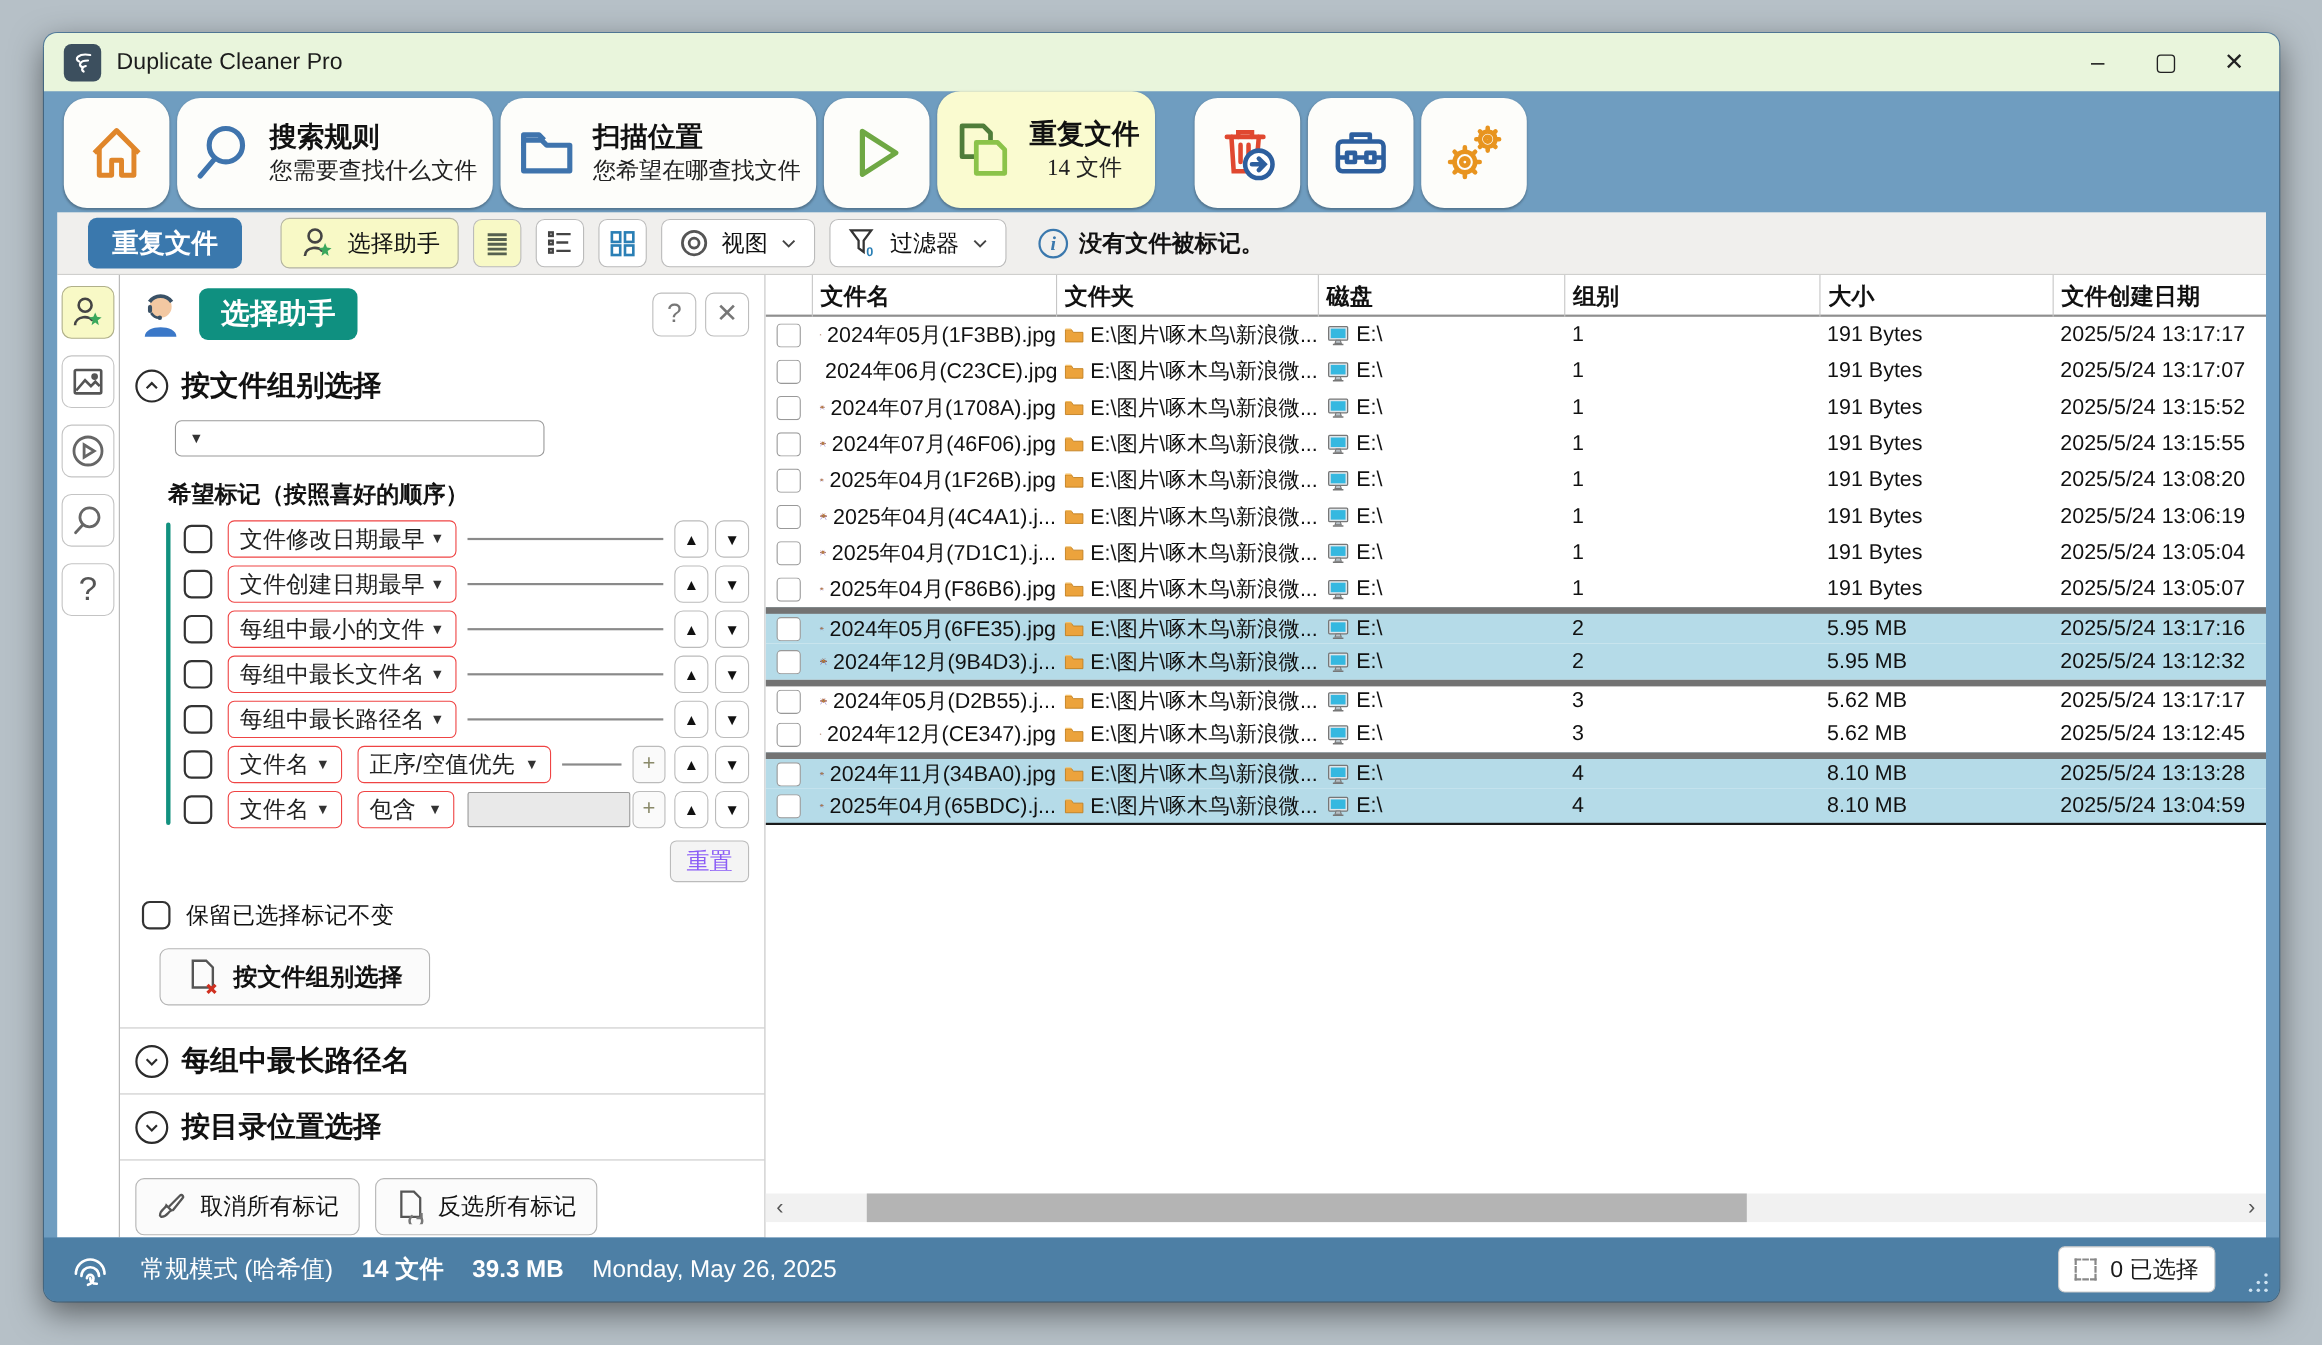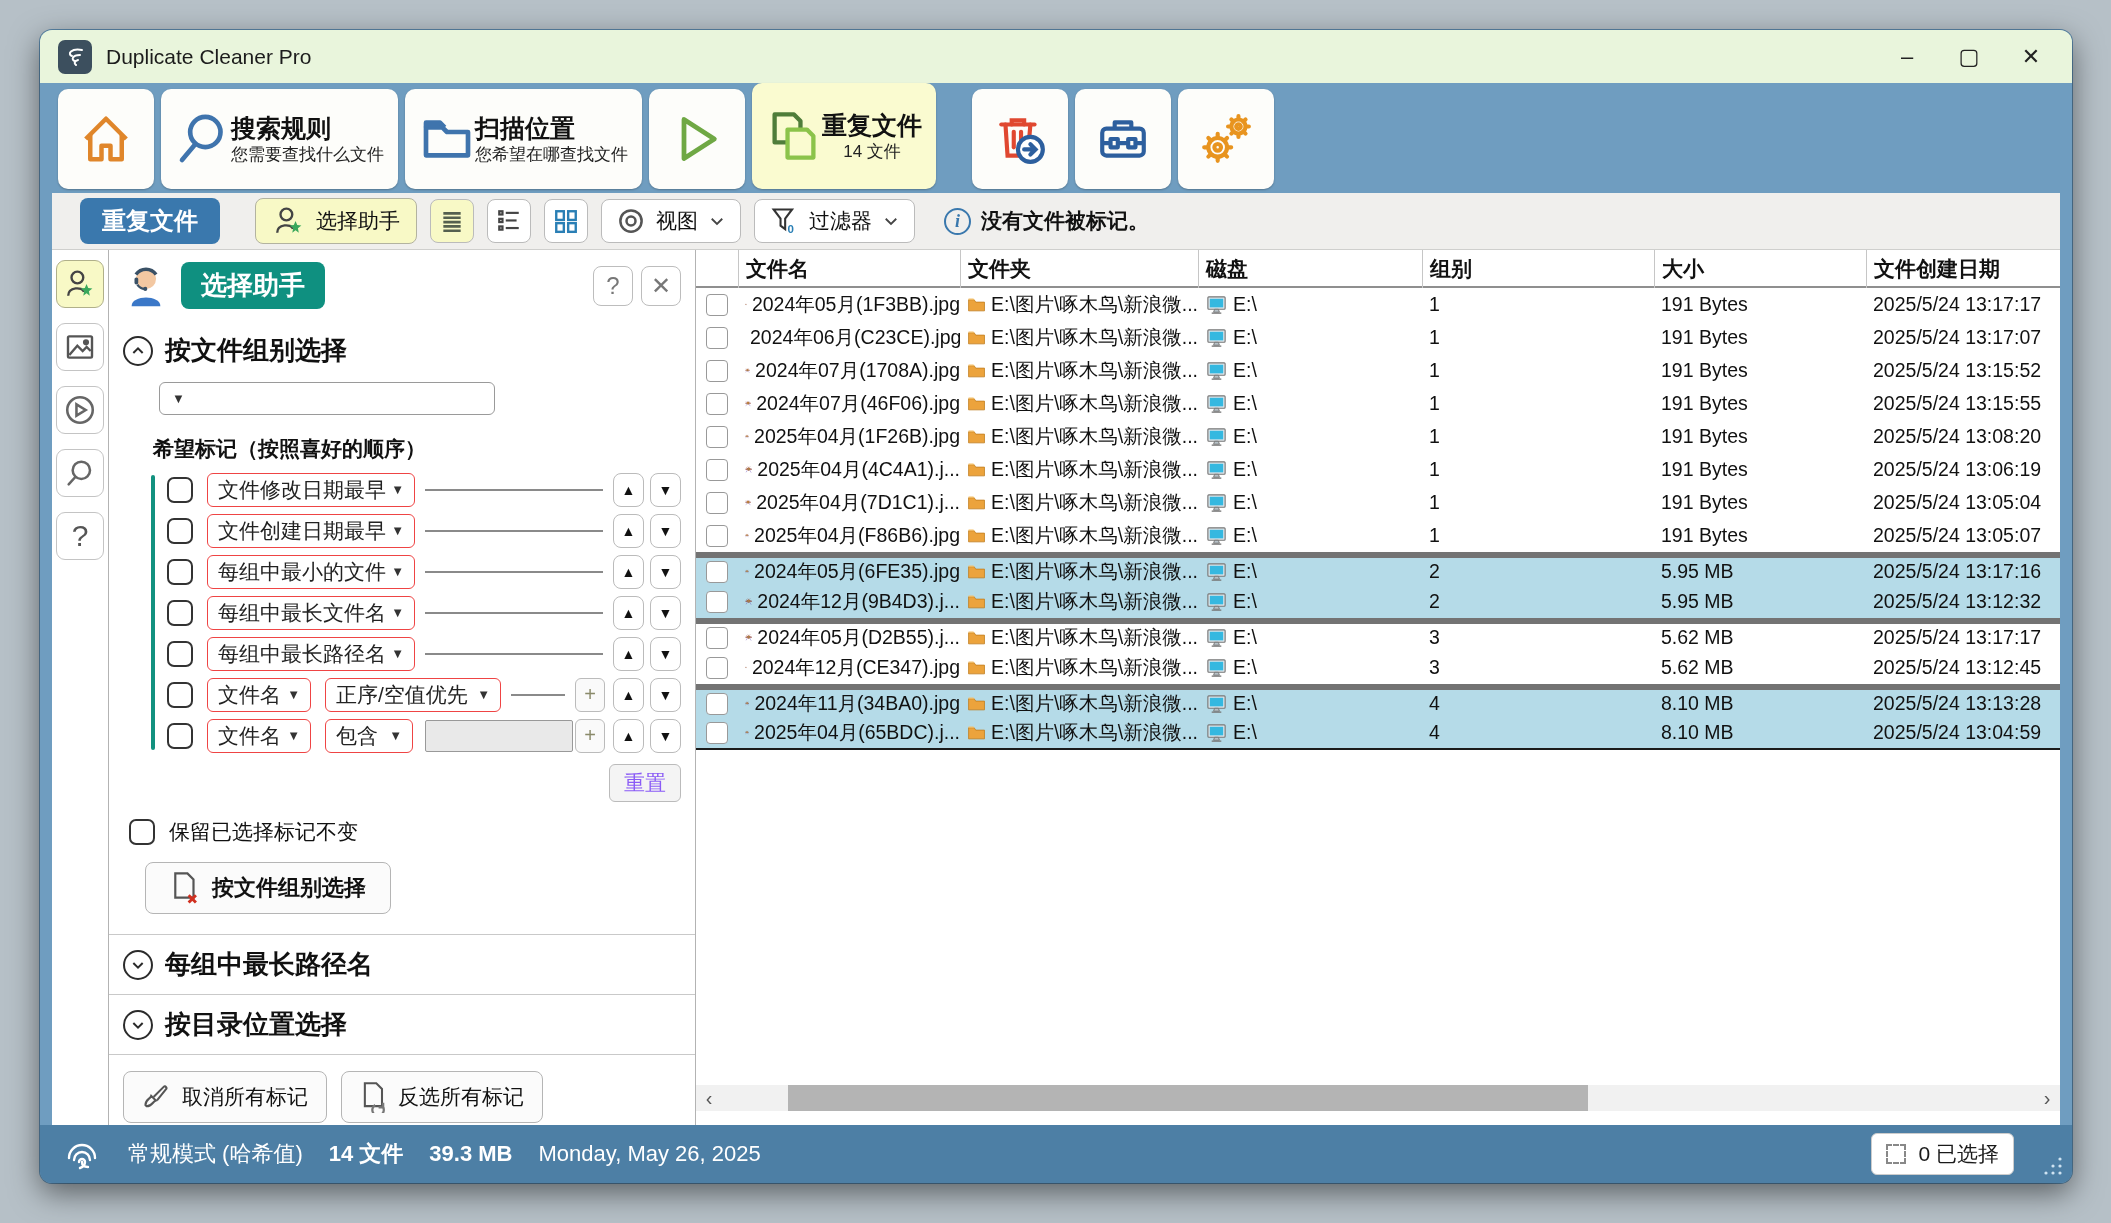--- a/index.html
+++ b/index.html
@@ -12,26 +12,26 @@
   .titlebar { height:53px; background:#e9f5dc; border-radius:12px 12px 0 0;
     display:flex; align-items:center; padding:0 10px 0 18px; }
   .logo { width:34px; height:34px; border-radius:7px; background:#3c4f5e; display:flex; align-items:center; justify-content:center; }
   .apptitle { margin-left:14px; font-size:21px; color:#1c1c1c; }
   .wincontrols { margin-left:auto; display:flex; }
   .winbtn { width:62px; height:44px; display:flex; align-items:center; justify-content:center;
     font-size:22px; color:#222; cursor:default; }
 
   
   .toolbar { height:110px; display:flex; align-items:flex-end; padding:0 0 4px 18px; gap:7px; }
-  .tab { background:#fdfdfa; border-radius:10px; height:100px; display:flex; align-items:center;
-    justify-content:center; padding:0 14px; box-shadow:0 1px 2px rgba(0,0,0,.25); }
+  .tab { background:#fdfdfa; border-radius:21px; height:100px; display:flex; align-items:center;
+    justify-content:center; gap:14px; padding:0 14px; box-shadow:0 1px 2px rgba(0,0,0,.25);font-family:Liberation Serif, serif; }
   .tab.sel { background:#fafbd0; height:106px; }
   .tab .ttxt { display:flex; flex-direction:column; line-height:1.25; }
   .tab .t1 { font-size:25px; font-weight:bold; color:#111; }
-  .tab .t2 { font-size:17px; color:#222; }
+  .tab .t2 { font-size:21px; color:#222; }
   .tab.iconly { width:96px; padding:0; }
   .gap { width:22px; }
 
   
   .ribbon { margin:0 12px; height:57px; background:#f0efed; border-bottom:1px solid #cfcfcd;
     display:flex; align-items:center; padding-left:28px; gap:13px; }
   .bluebtn { background:#3a78ad; color:#fff; font-size:24px; font-weight:bold; border-radius:8px;
     padding:7px 22px; }
   .ybtn { background:#f8f9c6; border:1px solid #b3b3a0; border-radius:8px; padding:5px 16px;
     display:flex; align-items:center; gap:10px; font-size:21px; color:#111; }

